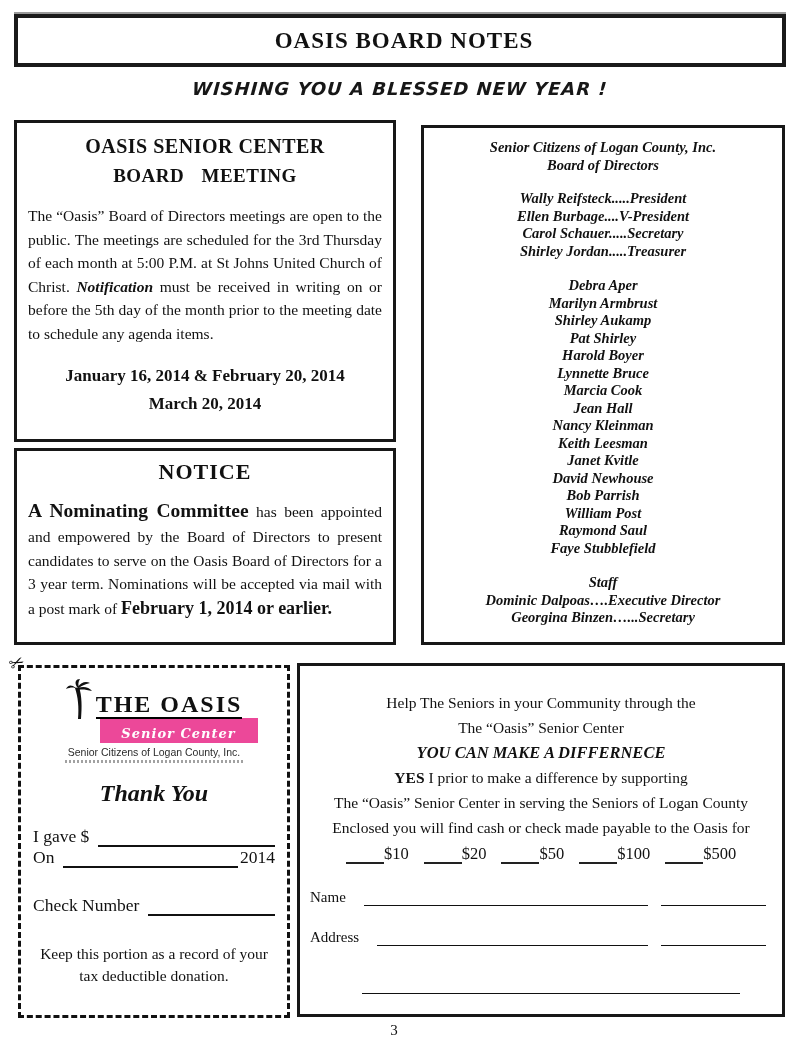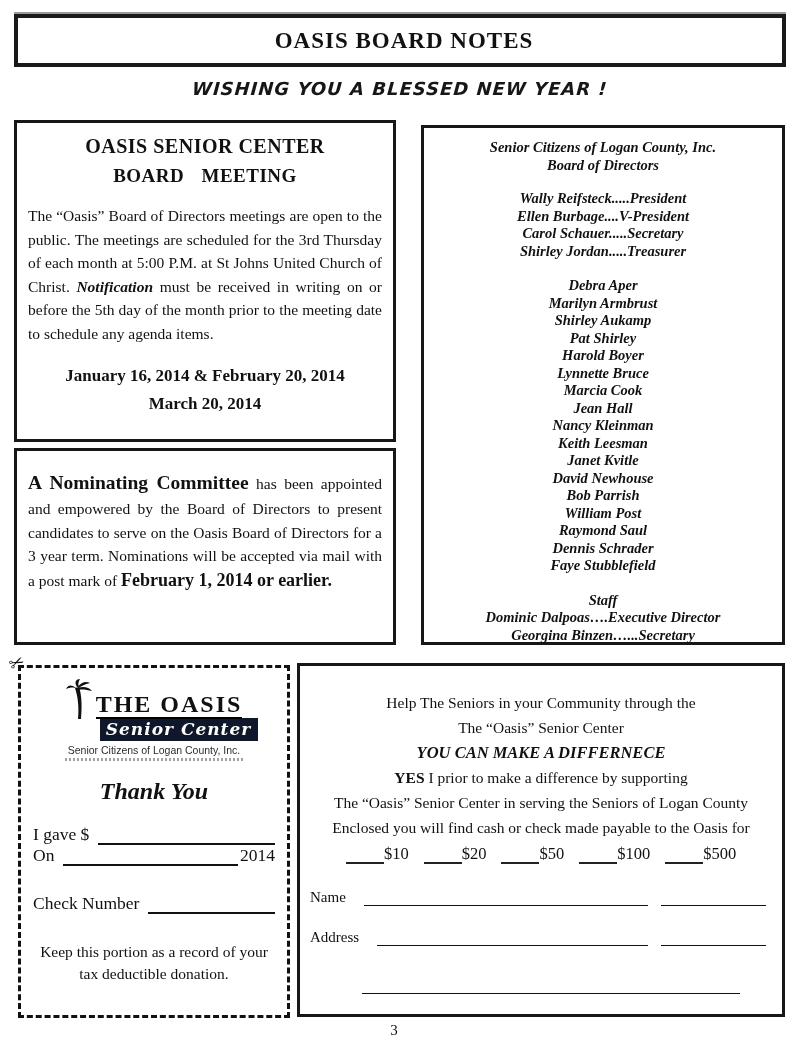--- a/index.html
+++ b/index.html
@@ -50,23 +50,23 @@
     box-sizing:border-box;border:3px dashed #111;background:#fff;
   }
   .scissors{position:absolute;top:-16px;left:-12px;font-size:18px;transform:rotate(-25deg);font-family:"DejaVu Sans",sans-serif;}
   .logo{width:215px;margin:11px auto 0;text-align:center;}
   .logo-top{display:flex;align-items:flex-end;justify-content:center;}
   .logo-text{
     font-size:24px;font-weight:700;letter-spacing:2px;
     border-bottom:2.5px solid #000;padding-bottom:1px;line-height:1;
   }
   .logo-banner{
-    width:158px;margin:-1px 4px 0 auto;background:#0f172a;color:#fff;
+    width:158px;margin:-1px 4px 0 auto;background:#ec4899;color:#fff;
     font-family:"DejaVu Serif",serif;font-style:italic;font-weight:700;
-    font-size:17px;letter-spacing:1px;padding:1px 0 2px;
+    font-size:13px;letter-spacing:1px;padding:8px 0 2px;
   }
   .logo-org{margin-top:3px;font-family:"Liberation Sans",sans-serif;font-size:10.5px;color:#2c2c2c;}
   .logo-fine{
     height:3px;width:178px;margin:2px auto 0;opacity:.55;
     background:repeating-linear-gradient(90deg,#555 0 2px,transparent 2px 4px);
   }
   .thankyou{margin-top:17px;text-align:center;font-size:24px;font-weight:700;font-style:italic;}
   .c-row{display:flex;align-items:flex-end;margin:0 12px;font-size:17.5px;}
   .c-row .line{flex:1;border-bottom:2px solid #111;margin-left:9px;height:1em;}
   .row-gave{margin-top:19px;}
@@ -106,20 +106,21 @@
     <div class="m-title1">OASIS SENIOR CENTER</div>
     <div class="m-title2">BOARD  MEETING</div>
     <p class="m-body"><span>The “Oasis” Board of Directors meetings are open to the public.  The meetings are scheduled for the 3rd Thursday of each month at 5:00 P.M. at St Johns United Church of Christ.  </span><span class="notif">Notification</span><span> must be received in writing on or before the 5th day of the month prior to the meeting date to  schedule any agenda items.</span></p>
     <div class="m-dates">
       <div>January 16, 2014 &amp; February 20, 2014</div>
       <div>March 20, 2014</div>
     </div>
   </div>
 
   <div class="box notice">
+    <div class="n-title">NOTICE</div>
     <p class="n-body"><span class="n-lead">A Nominating Committee</span><span> has been appointed and empowered by the Board of Directors to present candidates to serve on the Oasis Board of Directors for a 3 year term. Nominations will be accepted via mail with a post mark of </span><span class="n-deadline">February 1, 2014 or  earlier.</span></p>
   </div>
 
   <div class="box directors">
     <div>Senior Citizens of Logan County, Inc.</div>
     <div>Board of Directors</div>
     <div class="dir-officers">
         <div>Wally Reifsteck.....President</div>
         <div>Ellen Burbage....V-President</div>
         <div>Carol Schauer.....Secretary</div>
@@ -134,21 +135,20 @@
         <div>Lynnette Bruce</div>
         <div>Marcia Cook</div>
         <div>Jean Hall</div>
         <div>Nancy Kleinman</div>
         <div>Keith Leesman</div>
         <div>Janet Kvitle</div>
         <div>David Newhouse</div>
         <div>Bob Parrish</div>
         <div>William Post</div>
         <div>Raymond Saul</div>
-        <div>Dennis Schrader</div>
         <div>Faye Stubblefield</div>
       </div>
     <div class="dir-staff-heading">Staff</div>
     <div class="dir-staff">
         <div>Dominic Dalpoas….Executive Director</div>
         <div>Georgina Binzen…...Secretary</div>
       </div>
   </div>
 
   <div class="coupon">

